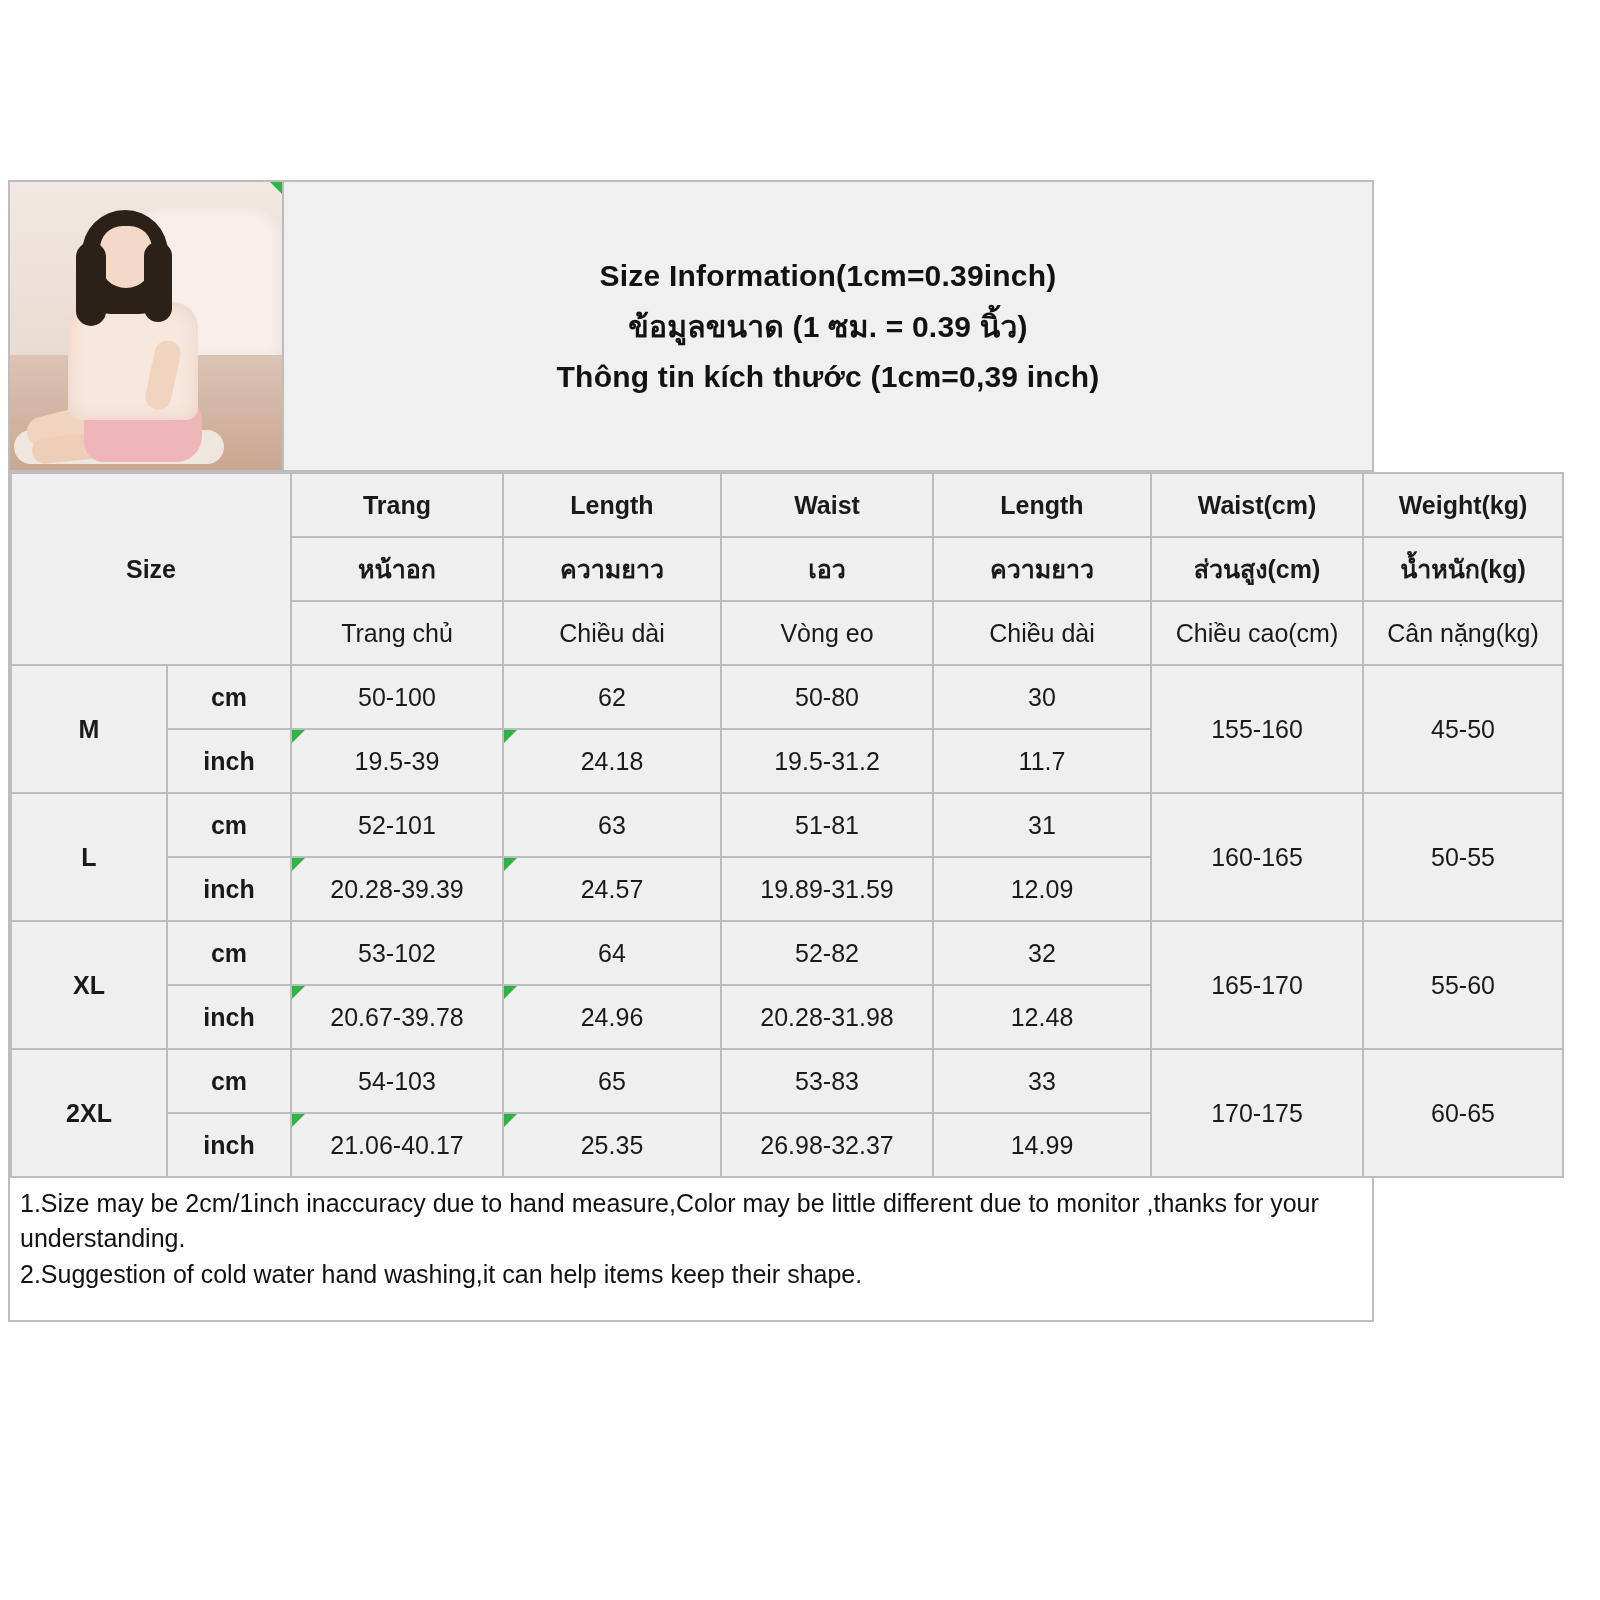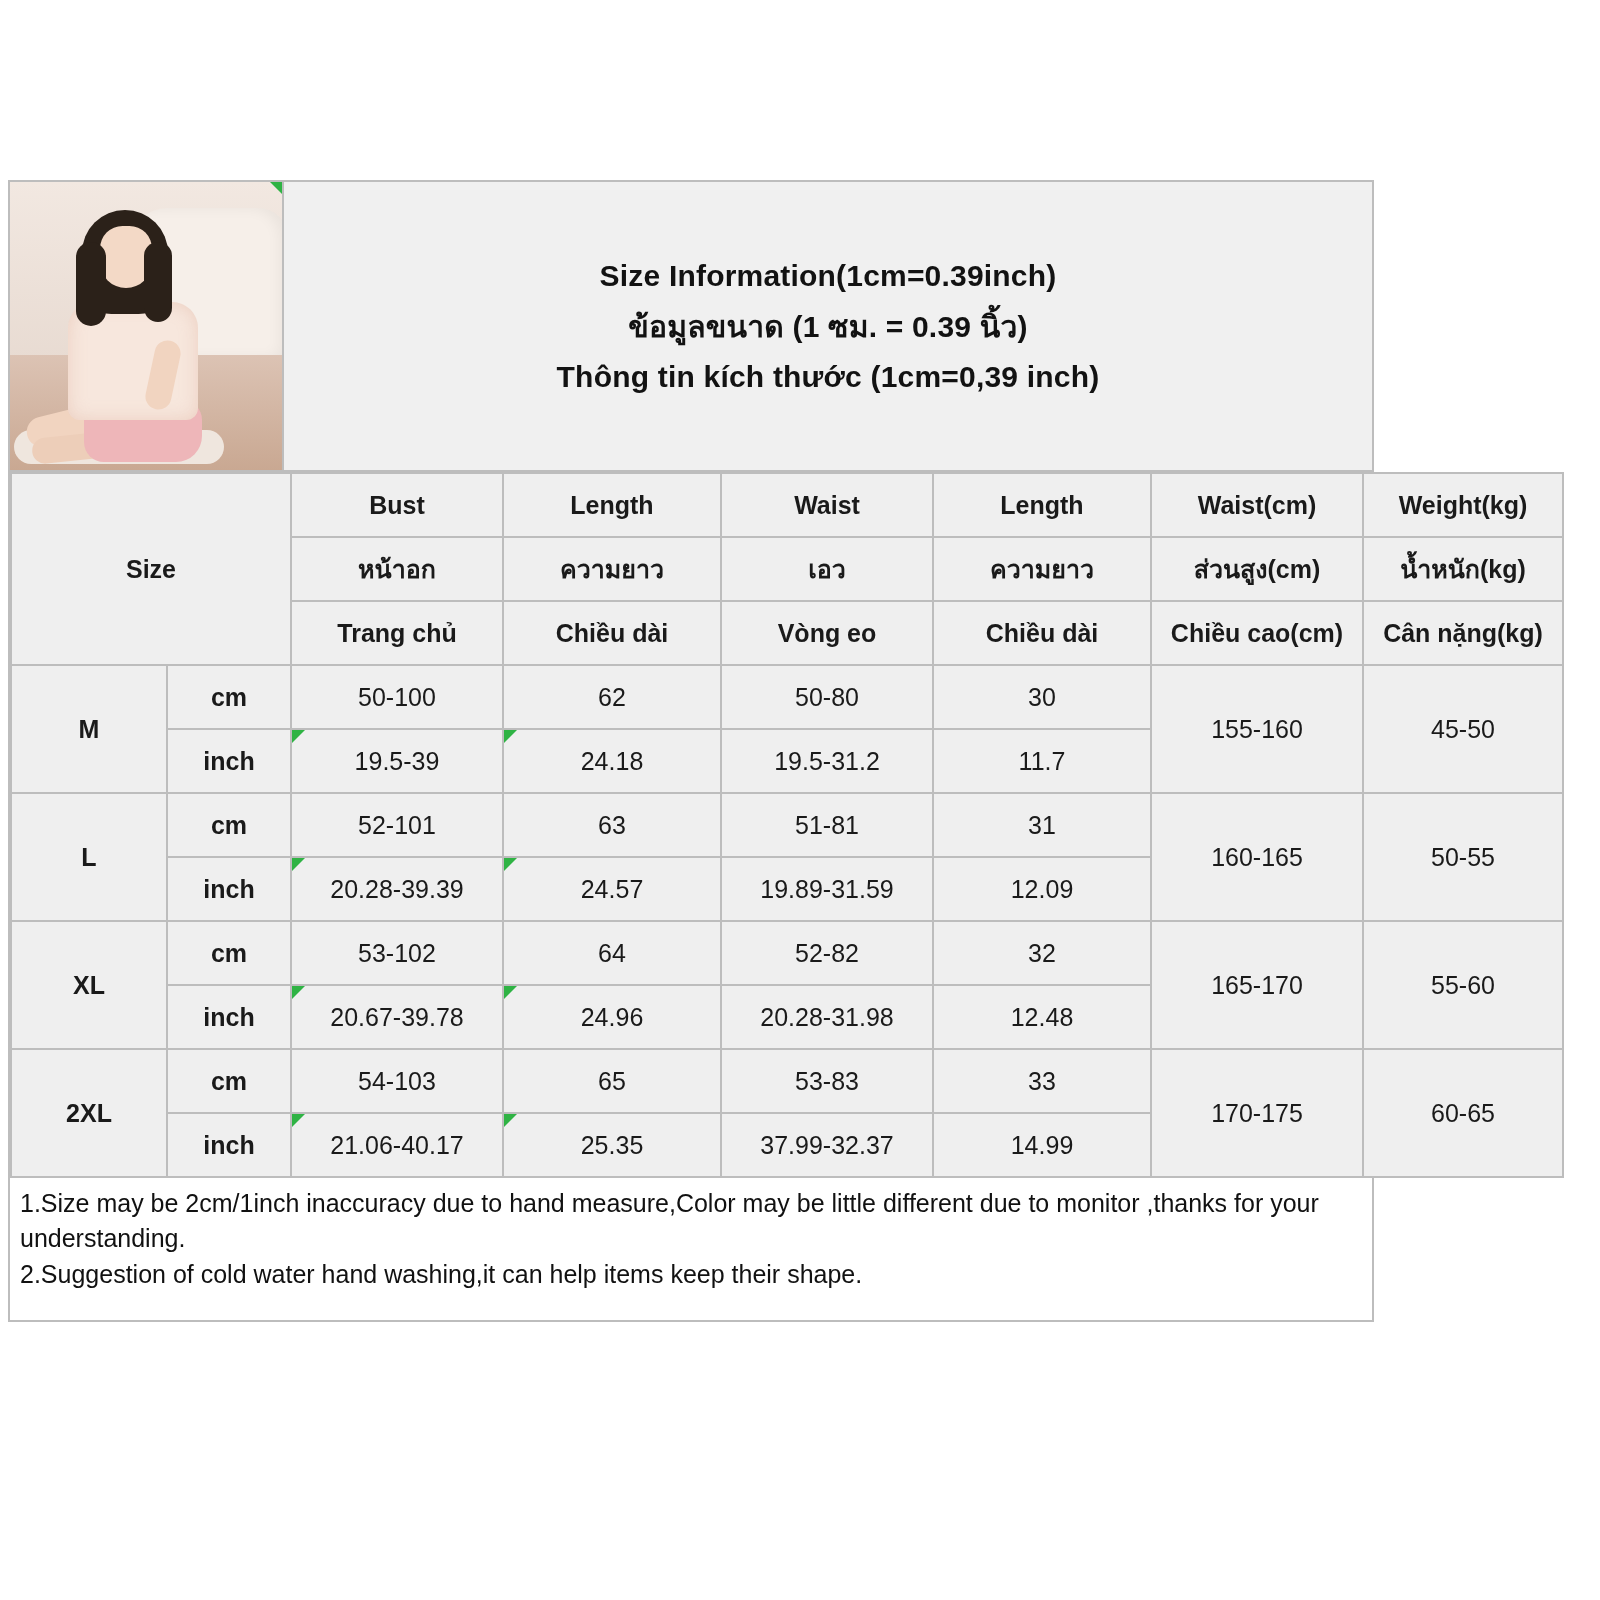--- a/index.html
+++ b/index.html
@@ -136,21 +136,21 @@
   }
   td.hdr {
     font-weight: bold;
     background: #e3e3e3;
   }
   td.hdr2 {
     font-weight: bold;
     background: #e8e8e8;
   }
   td.hdr3 {
-    font-weight: bold;
+    font-weight: normal;
     background: #efefef;
   }
   td.sizelabel {
     font-weight: bold;
     font-size: 28px;
     background: #e0e0e0;
   }
   td.unit {
     font-weight: bold;
     background: #e6e6e6;
@@ -230,21 +230,21 @@
         <col class="c-len1">
       <col class="c-waist">
         <col class="c-len2">
         <col class="c-height">
         <col class="c-weight">
     </colgroup>
     <tbody>
 
       <tr>
         <td class="sizeword" rowspan="3" colspan="2">Size</td>
-        <td class="hdr">Bust</td>
+        <td class="hdr">Trang</td>
         <td class="hdr">Length</td>
         <td class="hdr">Waist</td>
         <td class="hdr">Length</td>
         <td class="hdr">Waist(cm)</td>
         <td class="hdr">Weight(kg)</td>
       </tr>
 
       <tr>
         <td class="hdr2">หน้าอก</td>
         <td class="hdr2">ความยาว</td>
@@ -324,21 +324,21 @@
         <td class="val">65</td>
         <td class="val">53-83</td>
         <td class="val">33</td>
         <td class="hw" rowspan="2">170-175</td>
         <td class="hw" rowspan="2">60-65</td>
       </tr>
       <tr>
         <td class="unit">inch</td>
         <td class="val"><span class="cmark"></span>21.06-40.17</td>
         <td class="val"><span class="cmark"></span>25.35</td>
-        <td class="val">37.99-32.37</td>
+        <td class="val">26.98-32.37</td>
         <td class="val">14.99</td>
       </tr>
     </tbody>
   </table>
 
   <div class="attention">
     <p>1.Size may be 2cm/1inch inaccuracy due to hand measure,Color may be little different due to monitor ,thanks for your understanding.</p>
     <p>2.Suggestion of cold water hand washing,it can help items keep their shape.</p>
   </div>
 

